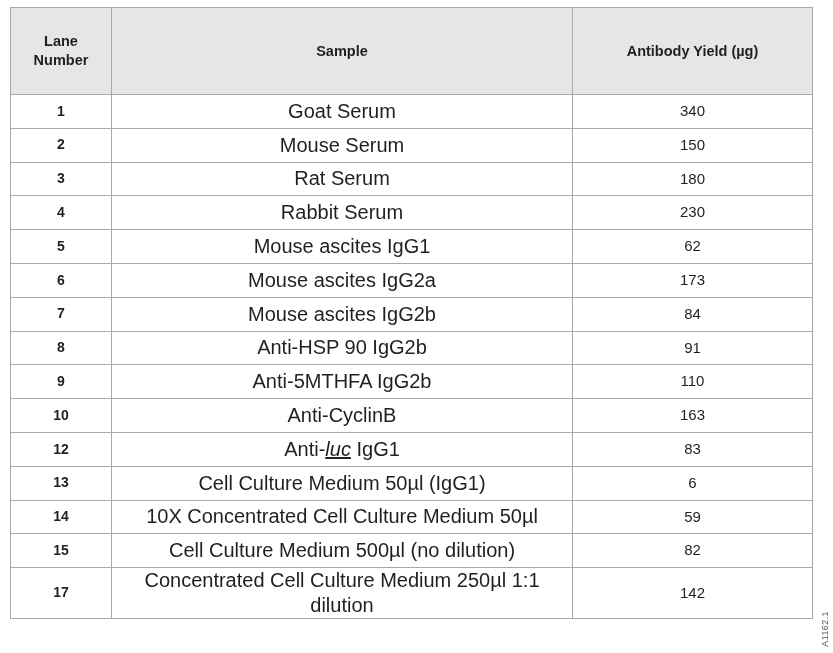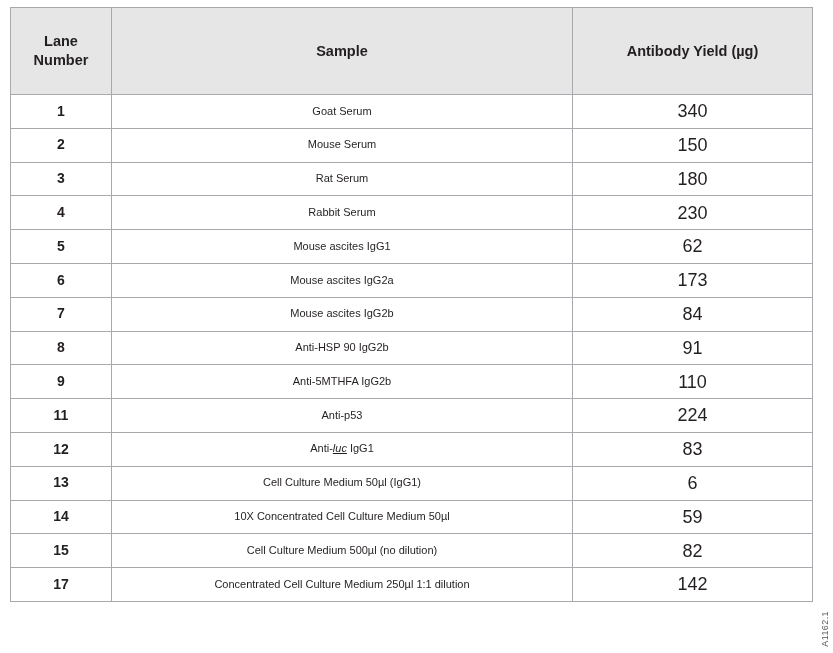--- a/index.html
+++ b/index.html
@@ -53,26 +53,26 @@
   table.yield-table tbody td {
     height: 32.8px;
     background: #ffffff;
   }
   table.yield-table tbody td.lane-cell {
     font-weight: bold;
     font-size: 14px;
   }
   table.yield-table tbody td.sample-cell {
     font-weight: normal;
-    font-size: 11px;
+    font-size: 20px;
     padding: 0 8px;
   }
   table.yield-table tbody td.yield-cell {
     font-weight: normal;
-    font-size: 18px;
+    font-size: 15px;
   }
   .italic { font-style: italic; text-decoration: underline; }
 
   #side-code {
     position: absolute;
     right: 3px;
     bottom: 6px;
     font-size: 9px;
     color: #58595b;
     letter-spacing: 0.4px;
@@ -143,23 +143,23 @@
         <td class="lane-cell">8</td>
         <td class="sample-cell">Anti-HSP 90 IgG2b</td>
         <td class="yield-cell">91</td>
       </tr>
       <tr>
         <td class="lane-cell">9</td>
         <td class="sample-cell">Anti-5MTHFA IgG2b</td>
         <td class="yield-cell">110</td>
       </tr>
       <tr>
-        <td class="lane-cell">11</td>
-        <td class="sample-cell">Anti-p53</td>
-        <td class="yield-cell">224</td>
+        <td class="lane-cell">10</td>
+        <td class="sample-cell">Anti-CyclinB</td>
+        <td class="yield-cell">163</td>
       </tr>
       <tr>
         <td class="lane-cell">12</td>
         <td class="sample-cell"><span>Anti-</span><span class="italic">luc</span><span> IgG1</span></td>
         <td class="yield-cell">83</td>
       </tr>
       <tr>
         <td class="lane-cell">13</td>
         <td class="sample-cell">Cell Culture Medium 50µl (IgG1)</td>
         <td class="yield-cell">6</td>

